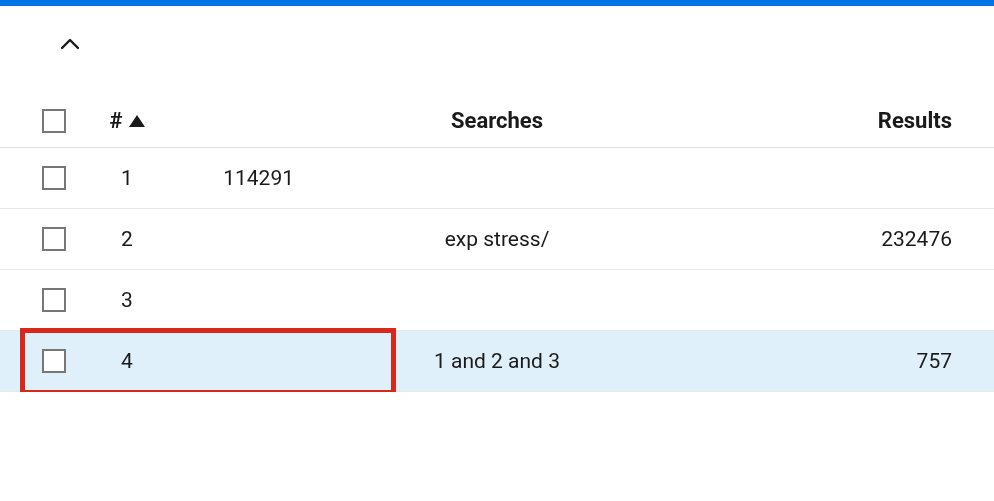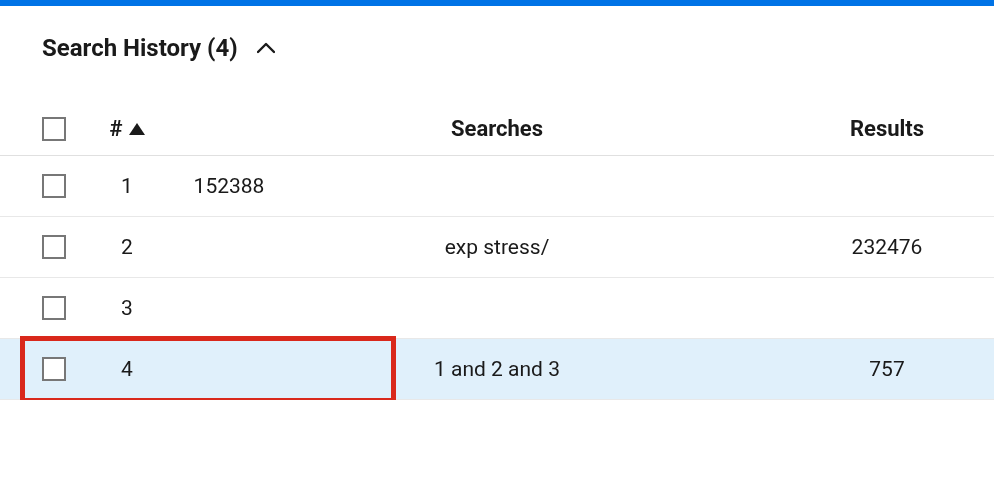--- a/index.html
+++ b/index.html
@@ -103,38 +103,37 @@
       justify-content: center;
       gap: 6px;
     }
     .col-search {
       flex: 1;
       padding-left: 8px;
       text-align: center;
     }
     .col-results {
       width: 130px;
-      text-align: center;
+      text-align: right;
     }
     .sort-arrow {
       width: 0;
       height: 0;
       border-left: 8px solid transparent;
       border-right: 8px solid transparent;
       border-bottom: 12px solid #1a1a1a;
     }
   </style>
 </head>
 <body>
 
 <div class="top-bar"></div>
 
 <div class="container">
   <div class="section-header">
-    <div class="section-title">Search History (4)</div>
     <div class="chevron">
       <svg viewBox="0 0 18 12">
         <path d="M1 10 L9 2 L17 10" stroke="#1a1a1a" stroke-width="2.4" fill="none" stroke-linecap="round" stroke-linejoin="round"></path>
       </svg>
     </div>
   </div>
 
   <div class="table">
     <div class="table-header">
       <div class="col-checkbox">
@@ -148,21 +147,21 @@
       <div class="col-results">Results</div>
     </div>
 
     <div id="table-body">
         <div>
           <div class="table-row">
             <div class="col-checkbox">
               <div class="checkbox"></div>
             </div>
             <div class="col-num">1</div>
-            <div class="col-results">152388</div>
+            <div class="col-results">114291</div>
           </div>
         </div>
         <div>
           <div class="table-row">
             <div class="col-checkbox">
               <div class="checkbox"></div>
             </div>
             <div class="col-num">2</div>
             <div class="col-search">exp stress/</div>
             <div class="col-results">232476</div>

